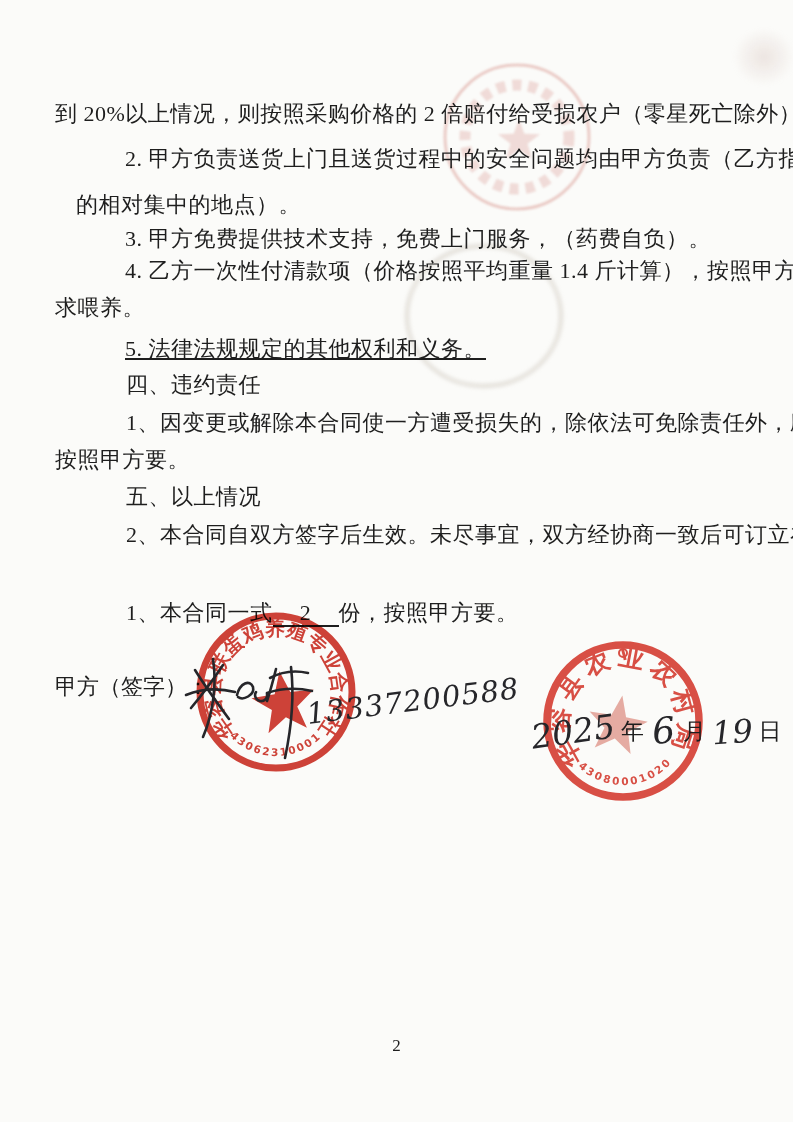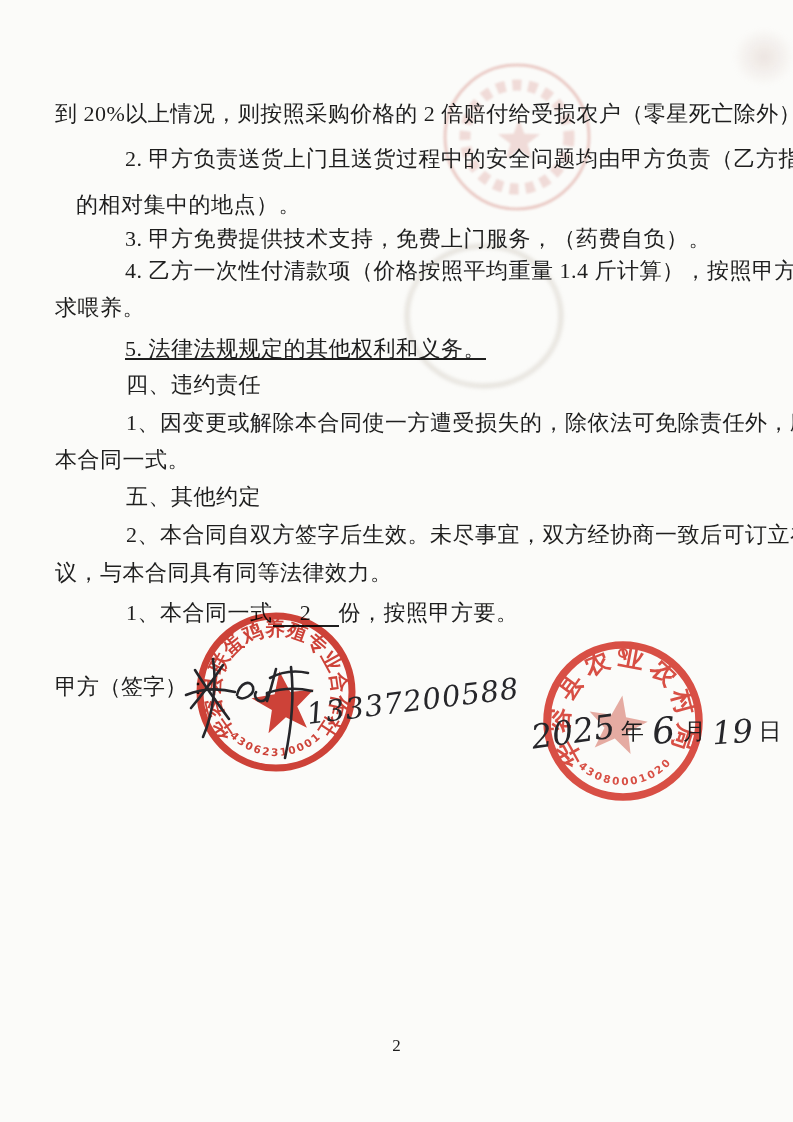--- a/index.html
+++ b/index.html
@@ -84,24 +84,23 @@
 
   <div class="line ln0 ind-cont">到 20%以上情况，则按照采购价格的 2 倍赔付给受损农户（零星死亡除外）。</div>
   <div class="line ln1 ind-item">2. 甲方负责送货上门且送货过程中的安全问题均由甲方负责（乙方指定</div>
   <div class="line ln2 ind-cont">的相对集中的地点）。</div>
   <div class="line ln3 ind-item">3. 甲方免费提供技术支持，免费上门服务，（药费自负）。</div>
   <div class="line ln4 ind-item">4. 乙方一次性付清款项（价格按照平均重量 1.4 斤计算），按照甲方要</div>
   <div class="line ln5 ind-cont">求喂养。</div>
   <div class="line ln6 ind-item">5. 法律法规规定的其他权利和义务。</div>
   <div class="line ln7 ind-para">四、违约责任</div>
   <div class="line ln8 ind-para">1、因变更或解除本合同使一方遭受损失的，除依法可免除责任外，应由责</div>
-  <div class="line ln9 ind-cont">本合同一式。</div>
-  <div class="line ln10 ind-para">五、其他约定</div>
+  <div class="line ln9 ind-cont">按照甲方要。</div>
+  <div class="line ln10 ind-para">五、以上情况</div>
   <div class="line ln11 ind-para">2、本合同自双方签字后生效。未尽事宜，双方经协商一致后可订立补充协</div>
-  <div class="line ln12 ind-cont">议，与本合同具有同等法律效力。</div>
 
   <div class="line lncopies ind-para">
     <span>1、本合同一式</span><span class="blank-underline">2</span><span>份，按照甲方要。</span>
   </div>
 
   <div class="sig-label party-a-label">甲方（签字）：</div>
 
   <svg class="stamp stamp-a" width="170" height="170" viewBox="0 0 170 170">
     <defs>
       <path id="arcA" d="M 44.7 125.3 A 57 57 0 1 1 125.3 125.3"></path>

